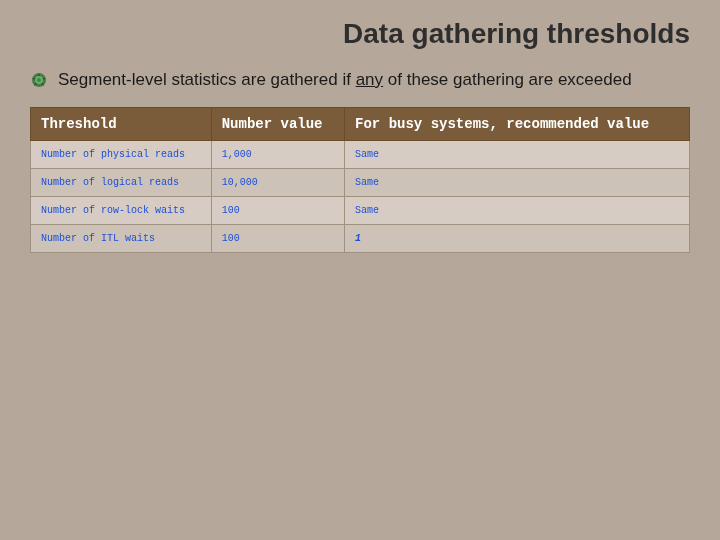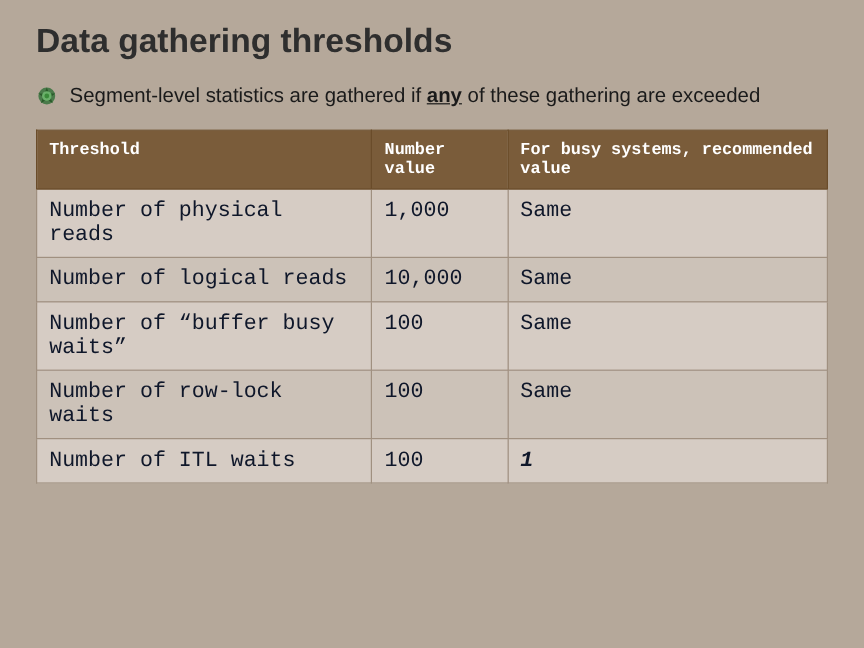--- a/index.html
+++ b/index.html
@@ -13,21 +13,21 @@
       flex-direction: column;
       align-items: center;
       padding: 18px 30px 18px 30px;
     }
 
     .page-title {
       font-size: 28px;
       font-weight: bold;
       color: #2e2e2e;
       margin-bottom: 18px;
-      text-align: left;
+      text-align: right;
       width: 100%;
     }
 
     .intro-row {
       display: flex;
       align-items: flex-start;
       width: 100%;
       margin-bottom: 14px;
       gap: 10px;
     }
@@ -38,21 +38,20 @@
     }
 
     .intro-text {
       font-size: 17px;
       color: #1a1a1a;
       line-height: 1.4;
     }
 
     .intro-text u {
       text-decoration: underline;
-      font-weight: bold;
     }
 
     table {
       width: 100%;
       border-collapse: collapse;
       background-color: #c9bfb5;
       font-family: Liberation Mono, monospace;
     }
 
     thead tr {
@@ -72,22 +71,22 @@
     tbody tr {
       background-color: #d6ccc4;
     }
 
     tbody tr:nth-child(even) {
       background-color: #ccc2b8;
     }
 
     tbody td {
       padding: 8px 10px;
-      font-size: 18px;
-      color: #0f172a;
+      font-size: 10px;
+      color: #1d4ed8;
       border: 1px solid #a09080;
       vertical-align: top;
     }
 
     .italic-bold {
       font-style: italic;
       font-weight: bold;
     }
   </style>
 </head>
@@ -122,25 +121,20 @@
         <td>Number of physical reads</td>
         <td>1,000</td>
         <td>Same</td>
       </tr>
       <tr>
         <td>Number of logical reads</td>
         <td>10,000</td>
         <td>Same</td>
       </tr>
       <tr>
-        <td>Number of “buffer busy waits”</td>
-        <td>100</td>
-        <td>Same</td>
-      </tr>
-      <tr>
         <td>Number of row-lock waits</td>
         <td>100</td>
         <td>Same</td>
       </tr>
       <tr>
         <td>Number of ITL waits</td>
         <td>100</td>
         <td><span class="italic-bold">1</span></td>
       </tr>
     </tbody>

